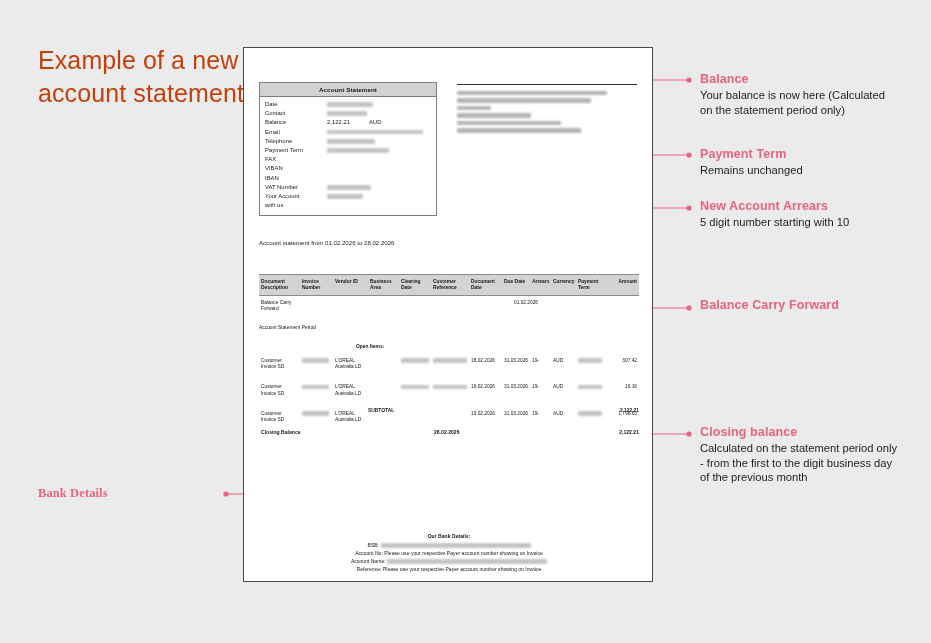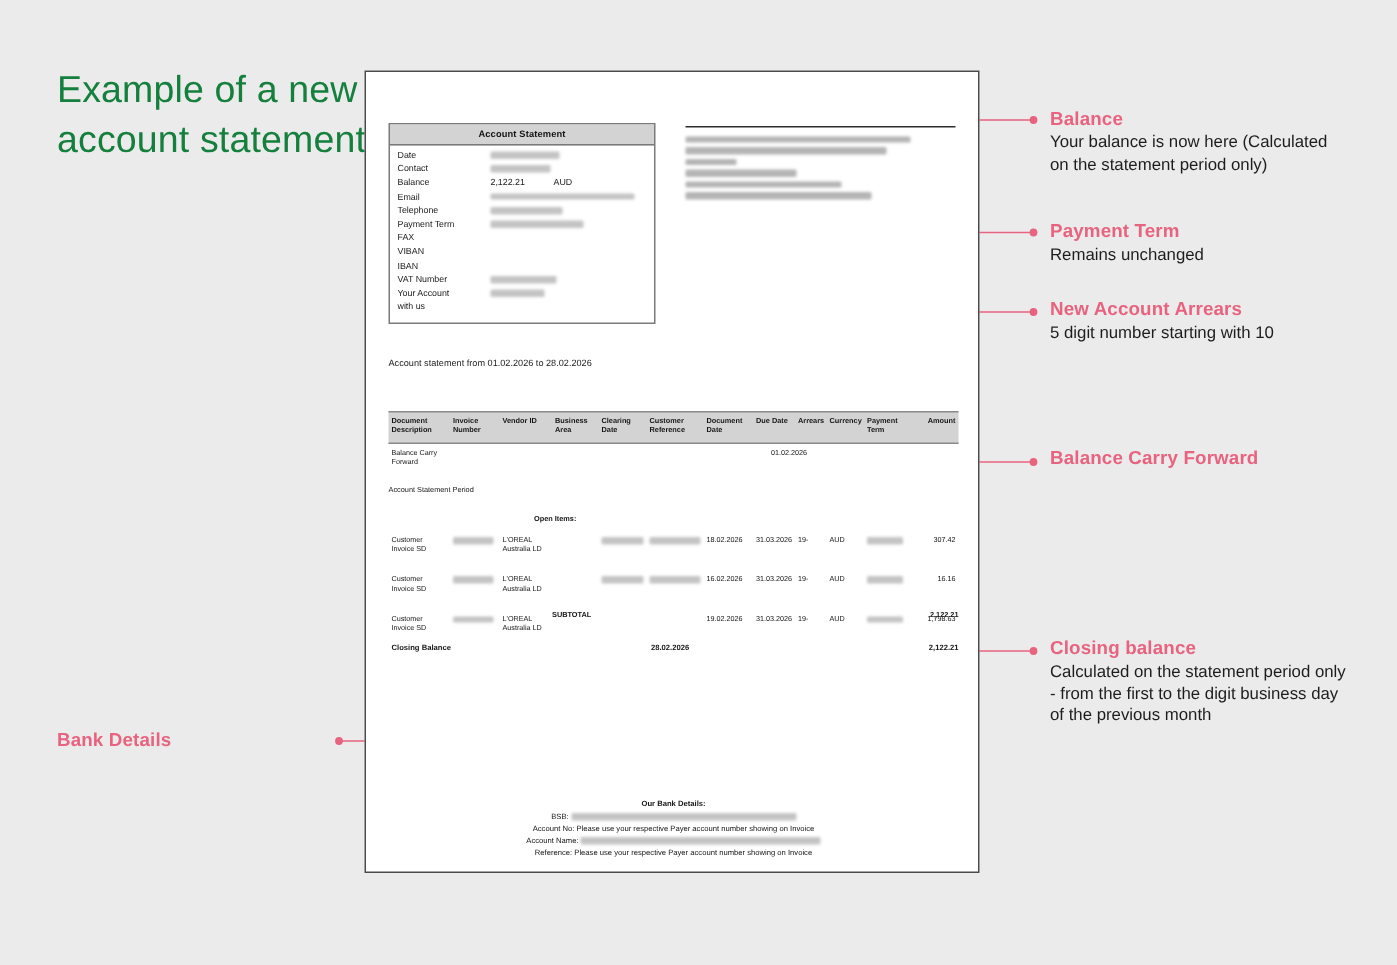--- a/index.html
+++ b/index.html
@@ -9,21 +9,21 @@
     font-family:"Liberation Sans", sans-serif;
     position:relative;
     overflow:hidden;
     -webkit-font-smoothing:antialiased;
   }
   .root{position:absolute;inset:0;}
 
   
   .page-title{
     position:absolute;left:38px;top:44px;width:210px;
-    font-size:25px;line-height:1.33;color:#15803d;font-weight:400;
+    font-size:25px;line-height:1.33;color:#c2410c;font-weight:400;
     letter-spacing:.1px;
   }
 
   
   .doc{
     position:absolute;left:243px;top:47px;width:410px;height:535px;
     background:#ffffff;border:1.5px solid #4a4a4a;
     box-sizing:border-box;
     box-shadow:0 0 0 0 rgba(0,0,0,0);
   }
@@ -109,21 +109,21 @@
     color:#e8637f;font-weight:bold;font-size:12.5px;line-height:16px;
     margin-bottom:1px;letter-spacing:.1px;
   }
   .anno .b{color:#1d1d1d;font-size:11.2px;line-height:14.6px;}
 
   .a-balance{left:700px;top:71px;}
   .a-payterm{left:700px;top:146px;}
   .a-acctnum{left:700px;top:198px;}
   .a-bcf{left:700px;top:297px;}
   .a-closing{left:700px;top:424px;}
-  .a-bank{left:38px;top:485px;width:195px;}
+  .a-bank{left:38px;top:485px;width:195px;font-family:Liberation Serif, serif;}
   .a-bank .h{margin-bottom:1px;}
 
   
   .lines{position:absolute;inset:0;pointer-events:none;}
 </style>
 </head>
 <body>
 
 <div class="root">
 

